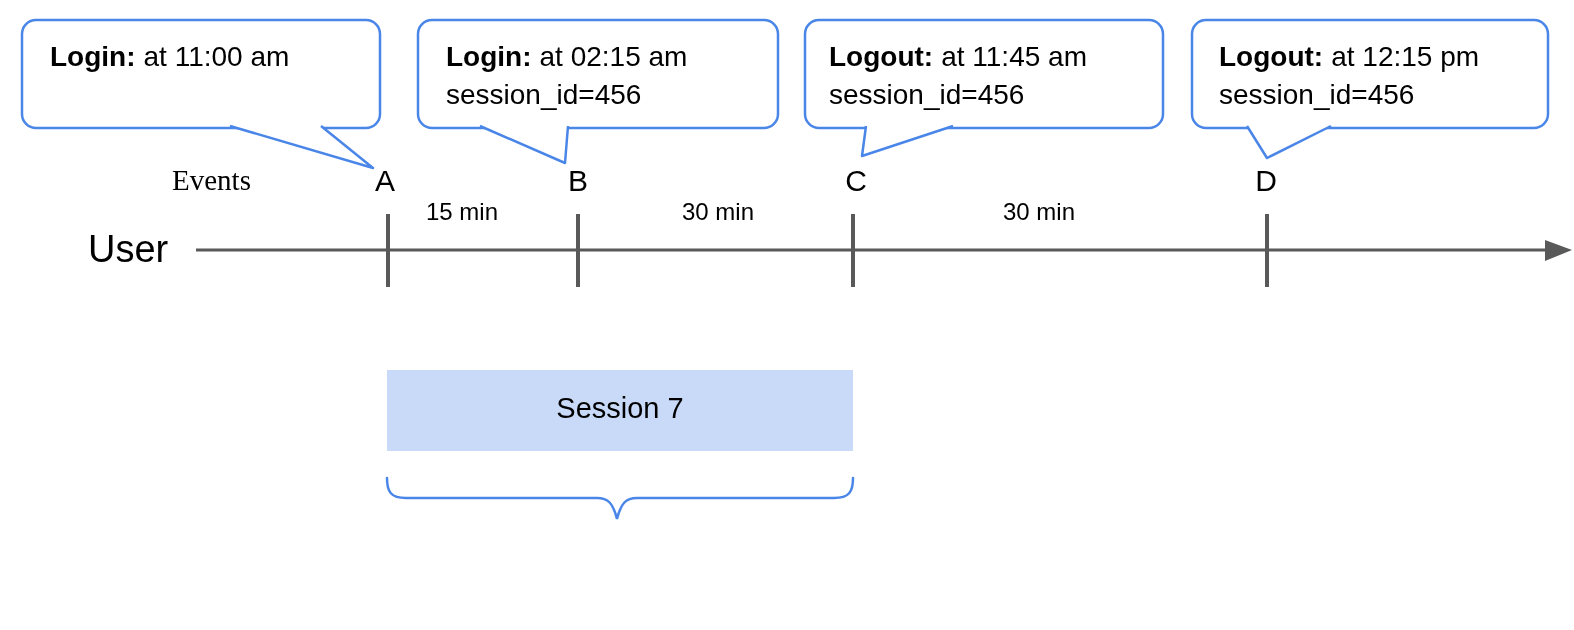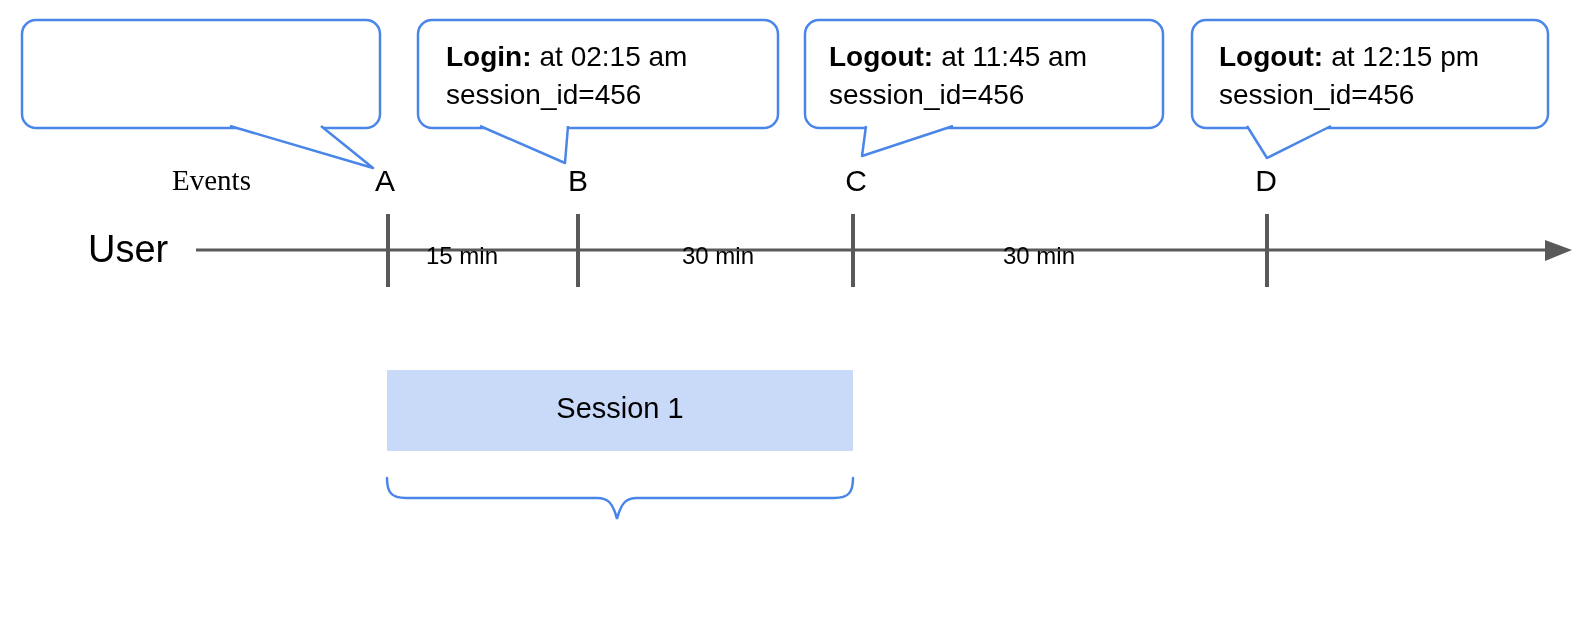--- a/index.html
+++ b/index.html
@@ -16,21 +16,21 @@
 
   
   .callout-text { line-height:38px; font-size:28px; }
   .evt-type { font-weight:bold; }
   .evt-time { margin-left:8px; }
 
   
   .events-label { font-size:29px; top:164px; left:172px;font-family:Liberation Serif, serif; }
   .user-label   { font-size:38px; top:228px; left:88px; }
   .letter { font-size:30px; top:164px; transform:translateX(-50%); }
-  .min-label { font-size:24px; top:198px; transform:translateX(-50%);margin-top:44px; }
+  .min-label { font-size:24px; top:198px; transform:translateX(-50%); }
 
   
   .session-box {
     position:absolute; left:387px; top:370px; width:466px; height:81px;
     background:#c9daf8;
   }
   .session-box-label {
     position:absolute; left:387px; top:392px; width:466px;
     text-align:center; font-size:29px;
   }
@@ -64,20 +64,21 @@
     <path d="M 866,126 L 862,156 L 953,126" fill="#ffffff" stroke="#4a86e8" stroke-width="2.5" stroke-linejoin="round"></path>
 
     <rect x="1192" y="20" width="356" height="108" rx="14" fill="#ffffff" stroke="#4a86e8" stroke-width="2.5"></rect>
     <path d="M 1247,126 L 1267,158 L 1331,126" fill="#ffffff" stroke="#4a86e8" stroke-width="2.5" stroke-linejoin="round"></path>
 
     <path d="M 387,478 C 387,492 391,498 406,498 L 597,498 C 608,498 613,503 617,519
              C 621,503 626,498 637,498 L 834,498 C 849,498 853,492 853,478" fill="none" stroke="#4a86e8" stroke-width="2.5" stroke-linecap="round"></path>
   </svg>
 
   <div class="txt callout-text" style="left:50px; top:38px;">
+    <div><span class="evt-type">Login:</span><span class="evt-time">at 11:00 am</span></div>
   </div>
 
   <div class="txt callout-text" style="left:446px; top:38px;">
     <div><span class="evt-type">Login:</span><span class="evt-time">at 02:15 am</span></div>
     <div>session_id=456</div>
   </div>
 
   <div class="txt callout-text" style="left:820px; top:38px;margin-left:9px;">
     <div><span class="evt-type">Logout:</span><span class="evt-time">at 11:45 am</span></div>
     <div>session_id=456</div>
@@ -94,16 +95,16 @@
   <div class="txt letter" style="left:385px;">A</div>
   <div class="txt letter" style="left:578px;">B</div>
   <div class="txt letter" style="left:856px;">C</div>
   <div class="txt letter" style="left:1266px;">D</div>
 
   <div class="txt min-label" style="left:462px;">15 min</div>
   <div class="txt min-label" style="left:718px;">30 min</div>
   <div class="txt min-label" style="left:1039px;">30 min</div>
 
   <div class="session-box"></div>
-  <div class="session-box-label">Session 1</div>
+  <div class="session-box-label">Session 7</div>
 
 
 </div>
 
 </body></html>

